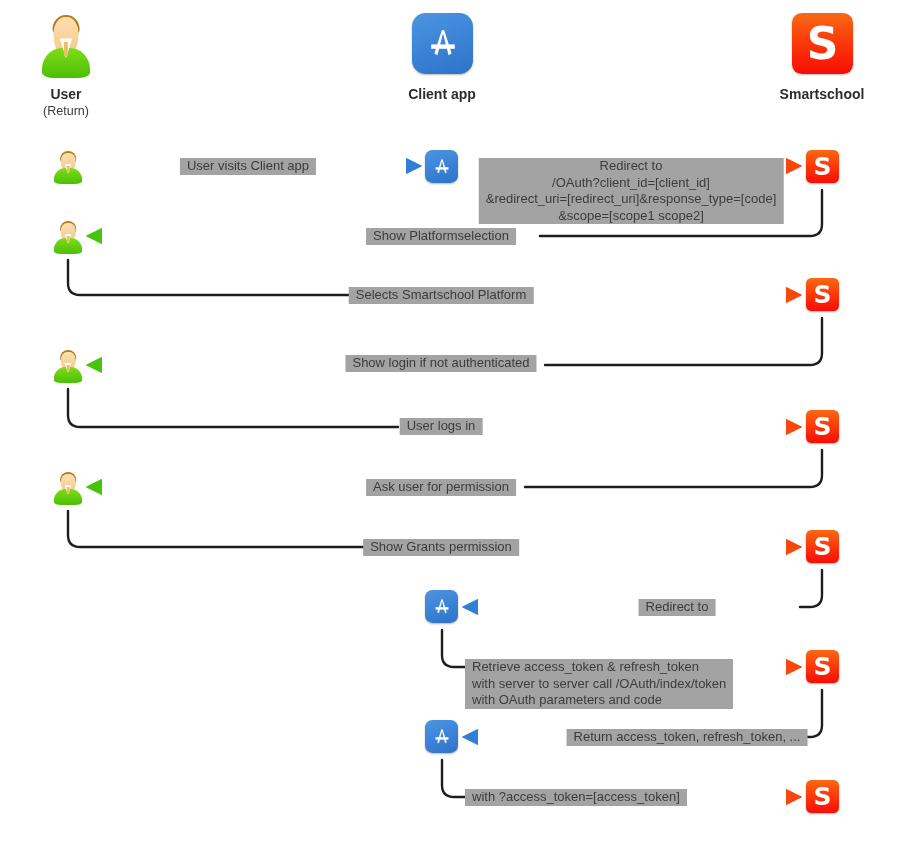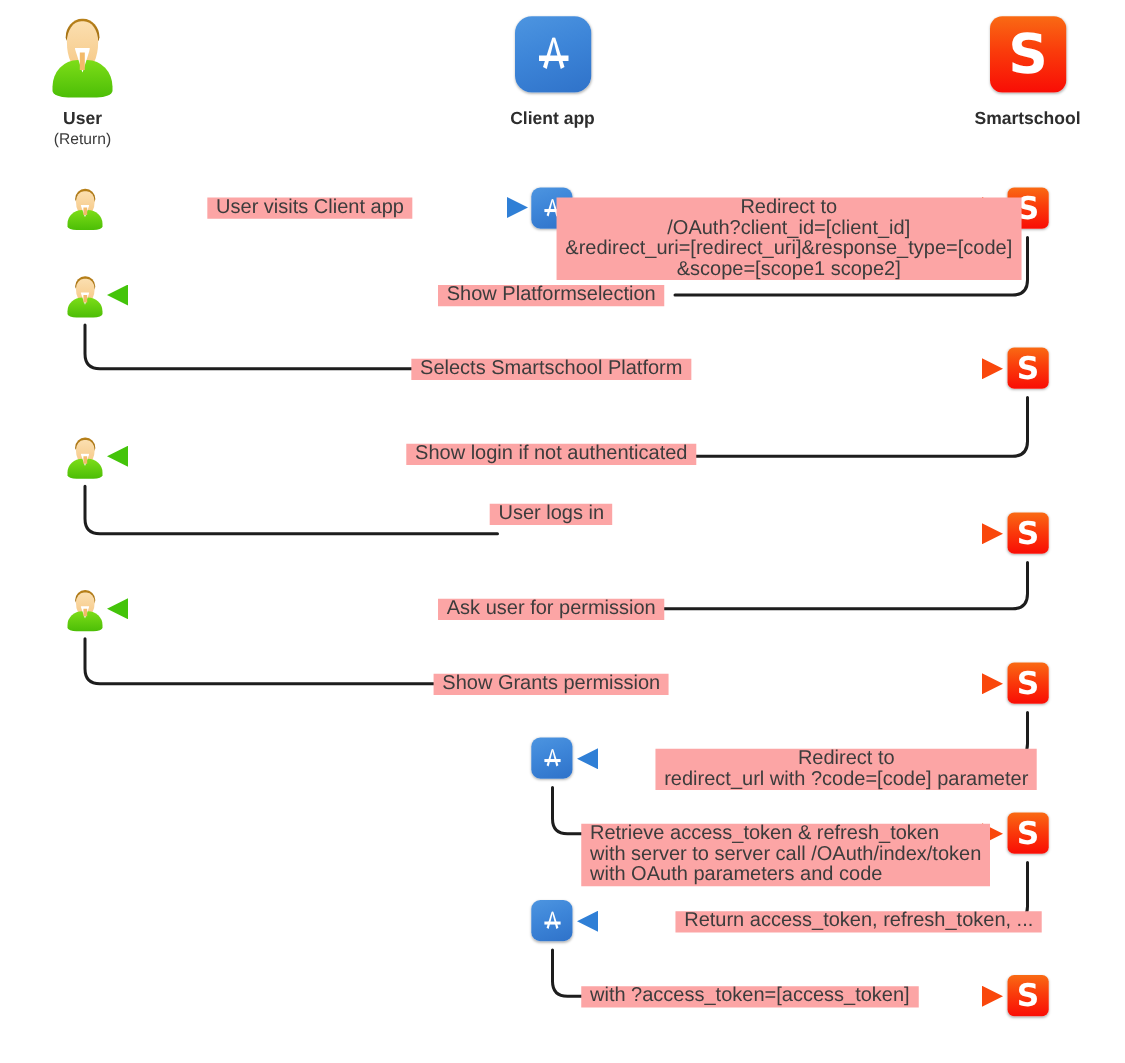--- a/index.html
+++ b/index.html
@@ -91,25 +91,25 @@
     position: absolute;
     text-align: center;
     font-size: 12.5px;
     color: #3a3a3a;
     white-space: nowrap;
   }
 
   
   .msg {
     position: absolute;
-    font-size: 16px;
+    font-size: 13px;
     line-height: 16.5px;
     color: #3c3c3c;
     white-space: nowrap;
-    background: #fca5a5;
+    background: #a3a3a3;
     padding: 0 7px;
   }
   .msg.center { text-align: center; transform: translateX(-50%); }
   .msg.left   { text-align: left; }
   .msg .ln { display: block; }
 </style>
 </head>
 <body>
 
 <div id="stage">
@@ -301,35 +301,34 @@
   </div>
 
   <div class="msg center" style="left:441px; top:287px;">
     <span class="ln">Selects Smartschool Platform</span>
   </div>
 
   <div class="msg center" style="left:441px; top:355px;">
     <span class="ln">Show login if not authenticated</span>
   </div>
 
-  <div class="msg center" style="left:441px; top:403px;">
+  <div class="msg center" style="left:441px; top:418px;">
     <span class="ln">User logs in</span>
   </div>
 
   <div class="msg center" style="left:441px; top:479px;">
     <span class="ln">Ask user for permission</span>
   </div>
 
   <div class="msg center" style="left:441px; top:539px;">
     <span class="ln">Show Grants permission</span>
   </div>
 
   <div class="msg center" style="left:677px; top:599px;">
     <span class="ln">Redirect to</span>
-    <span class="ln">redirect_url with ?code=[code] parameter</span>
   </div>
 
   <div class="msg left" style="left:465px; top:659px;">
     <span class="ln">Retrieve access_token &amp; refresh_token</span>
     <span class="ln">with server to server call /OAuth/index/token</span>
     <span class="ln">with OAuth parameters and code</span>
   </div>
 
   <div class="msg center" style="left:687px; top:729px;">
     <span class="ln">Return access_token, refresh_token, ...</span>

